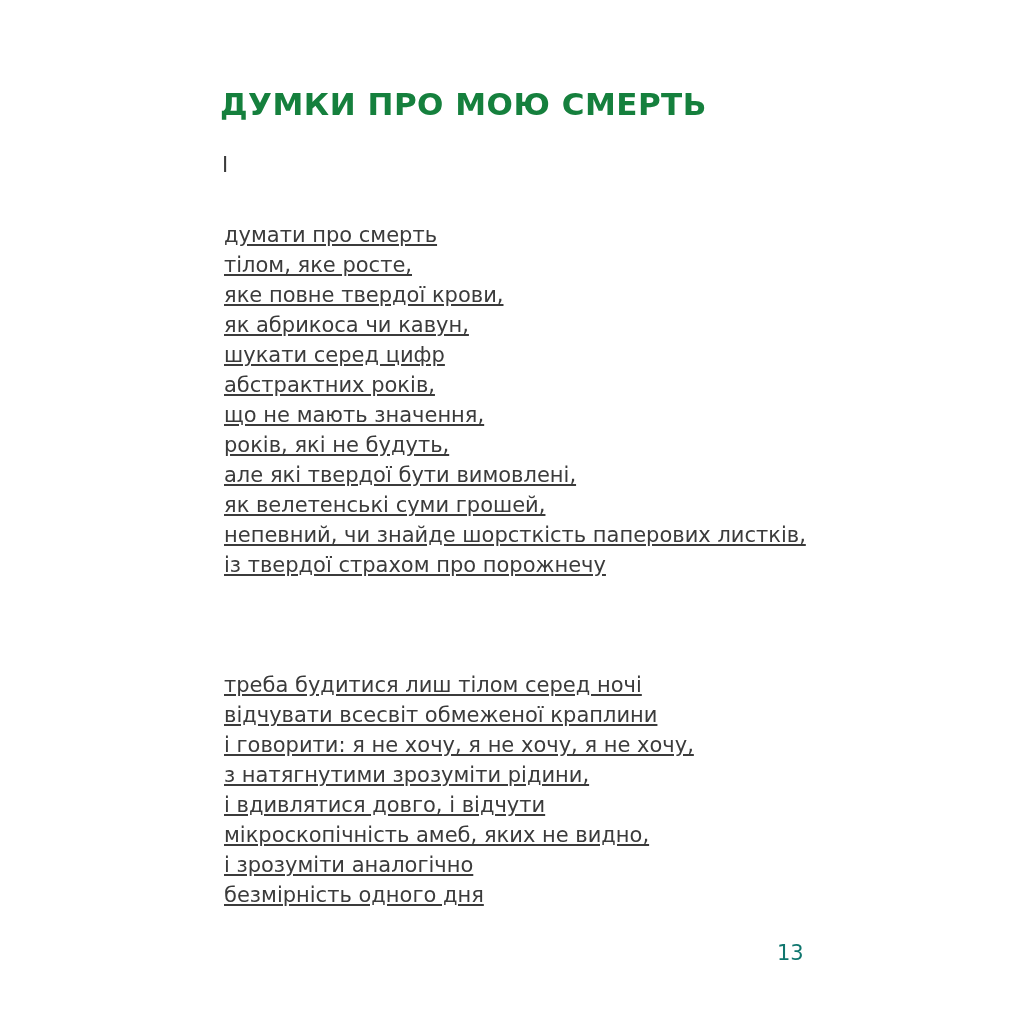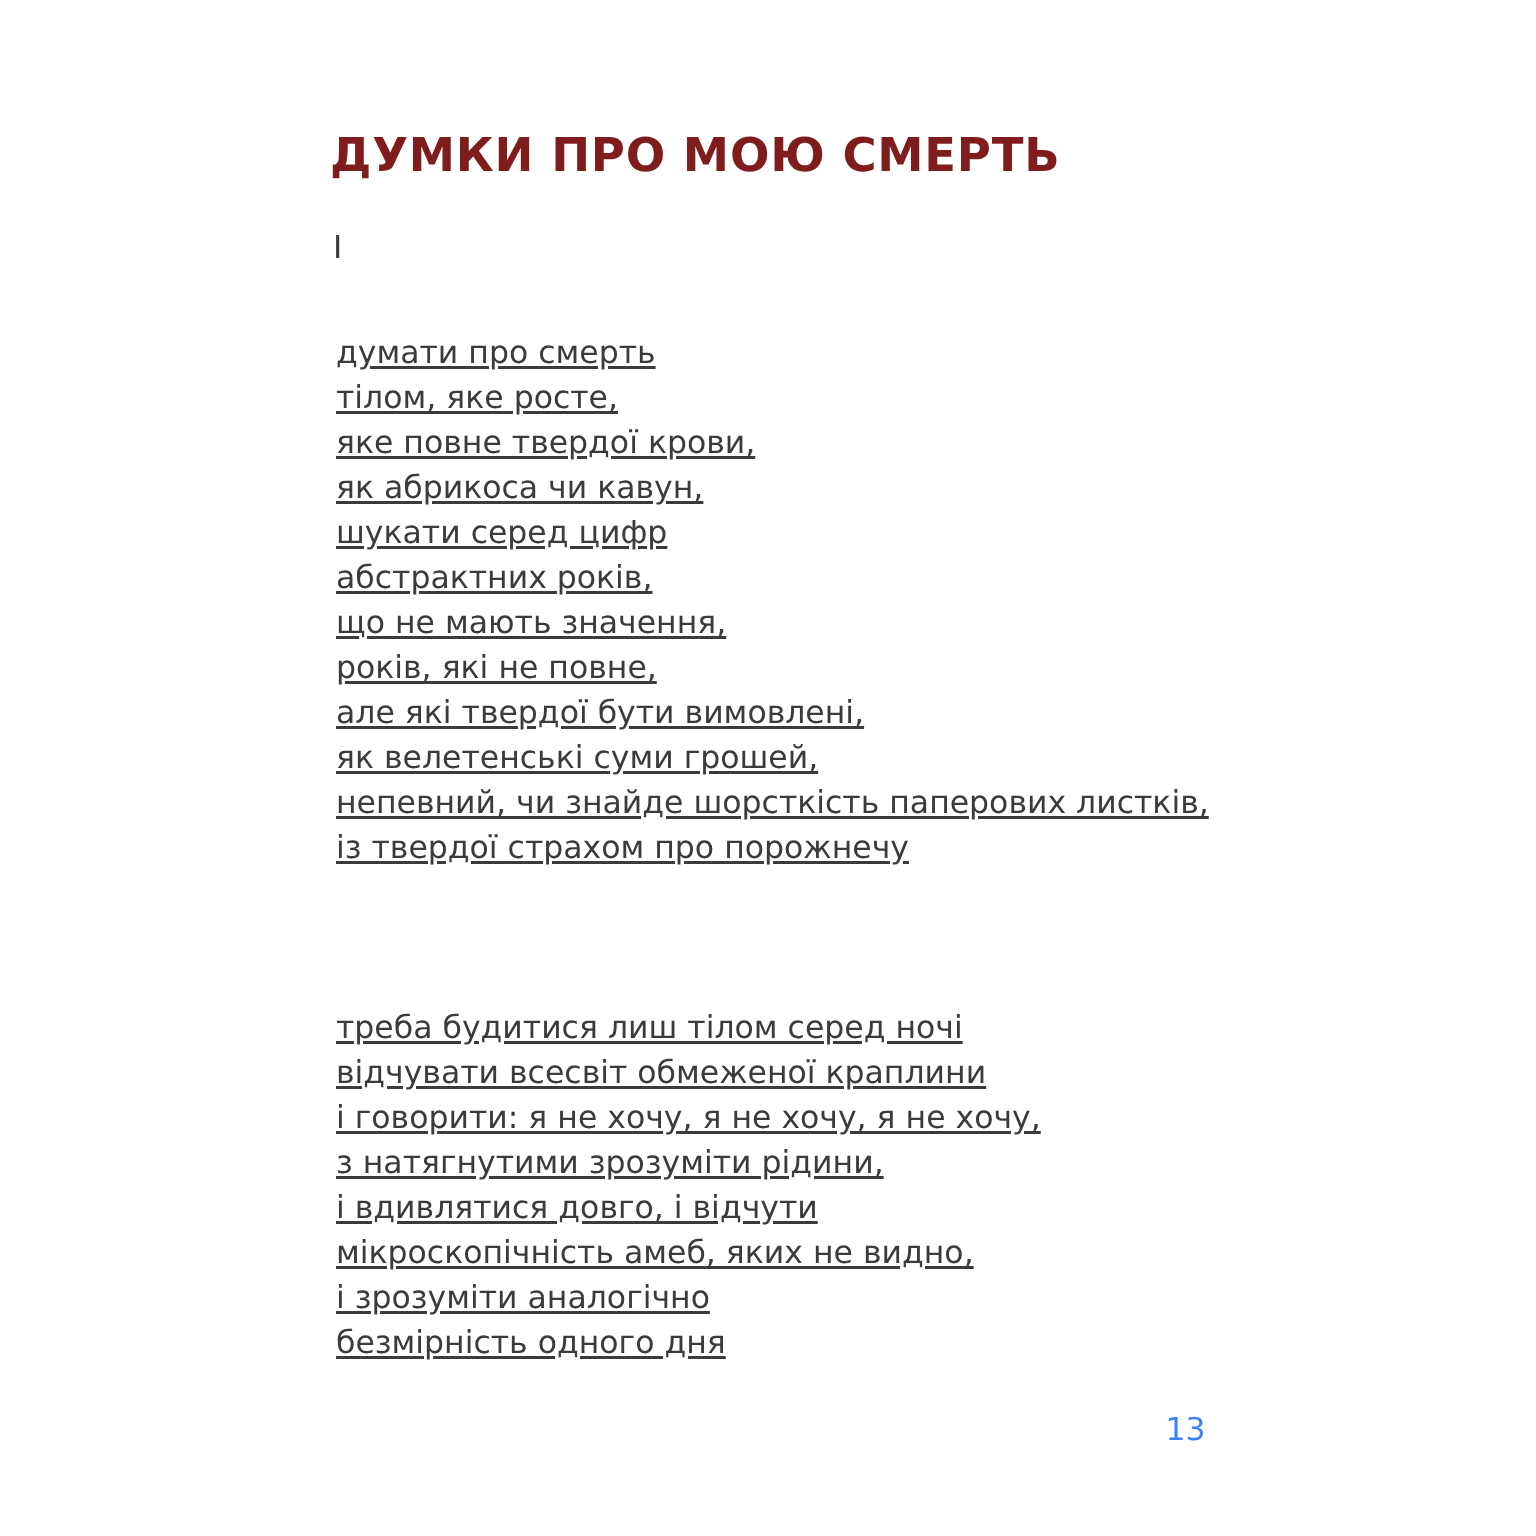--- a/index.html
+++ b/index.html
@@ -13,21 +13,21 @@
     overflow: hidden;
   }
   .title {
     position: absolute;
     left: 220px;
     top: 86px;
     margin: 0;
     font-size: 31px;
     font-weight: bold;
     letter-spacing: 0.5px;
-    color: #7f1d1d;
+    color: #15803d;
     white-space: nowrap;
   }
   .section-numeral {
     position: absolute;
     left: 222px;
     top: 150px;
     font-size: 21px;
     line-height: 30px;
     color: #3b3b3b;
   }
@@ -44,41 +44,41 @@
     font-size: 21px;
     line-height: 30px;
     color: #3b3b3b;
     white-space: nowrap;
   }
   .page-number {
     position: absolute;
     left: 777px;
     top: 941px;
     font-size: 21px;
-    color: #3b82f6;
+    color: #0f766e;
   }
 </style>
 </head>
 <body>
 
 <div class="page">
 
   <h1 class="title">ДУМКИ ПРО МОЮ СМЕРТЬ</h1>
 
   <div class="section-numeral">І</div>
 
   <div class="stanza stanza-1">
     <p>думати про смерть</p>
     <p>тілом, яке росте,</p>
     <p>яке повне твердої крови,</p>
     <p>як абрикоса чи кавун,</p>
     <p>шукати серед цифр</p>
     <p>абстрактних років,</p>
     <p>що не мають значення,</p>
-    <p>років, які не повне,</p>
+    <p>років, які не будуть,</p>
     <p>але які твердої бути вимовлені,</p>
     <p>як велетенські суми грошей,</p>
     <p>непевний, чи знайде шорсткість паперових листків,</p>
     <p>із твердої страхом про порожнечу</p>
   </div>
 
   <div class="stanza stanza-2">
     <p>треба будитися лиш тілом серед ночі</p>
     <p>відчувати всесвіт обмеженої краплини</p>
     <p>і говорити: я не хочу, я не хочу, я не хочу,</p>

